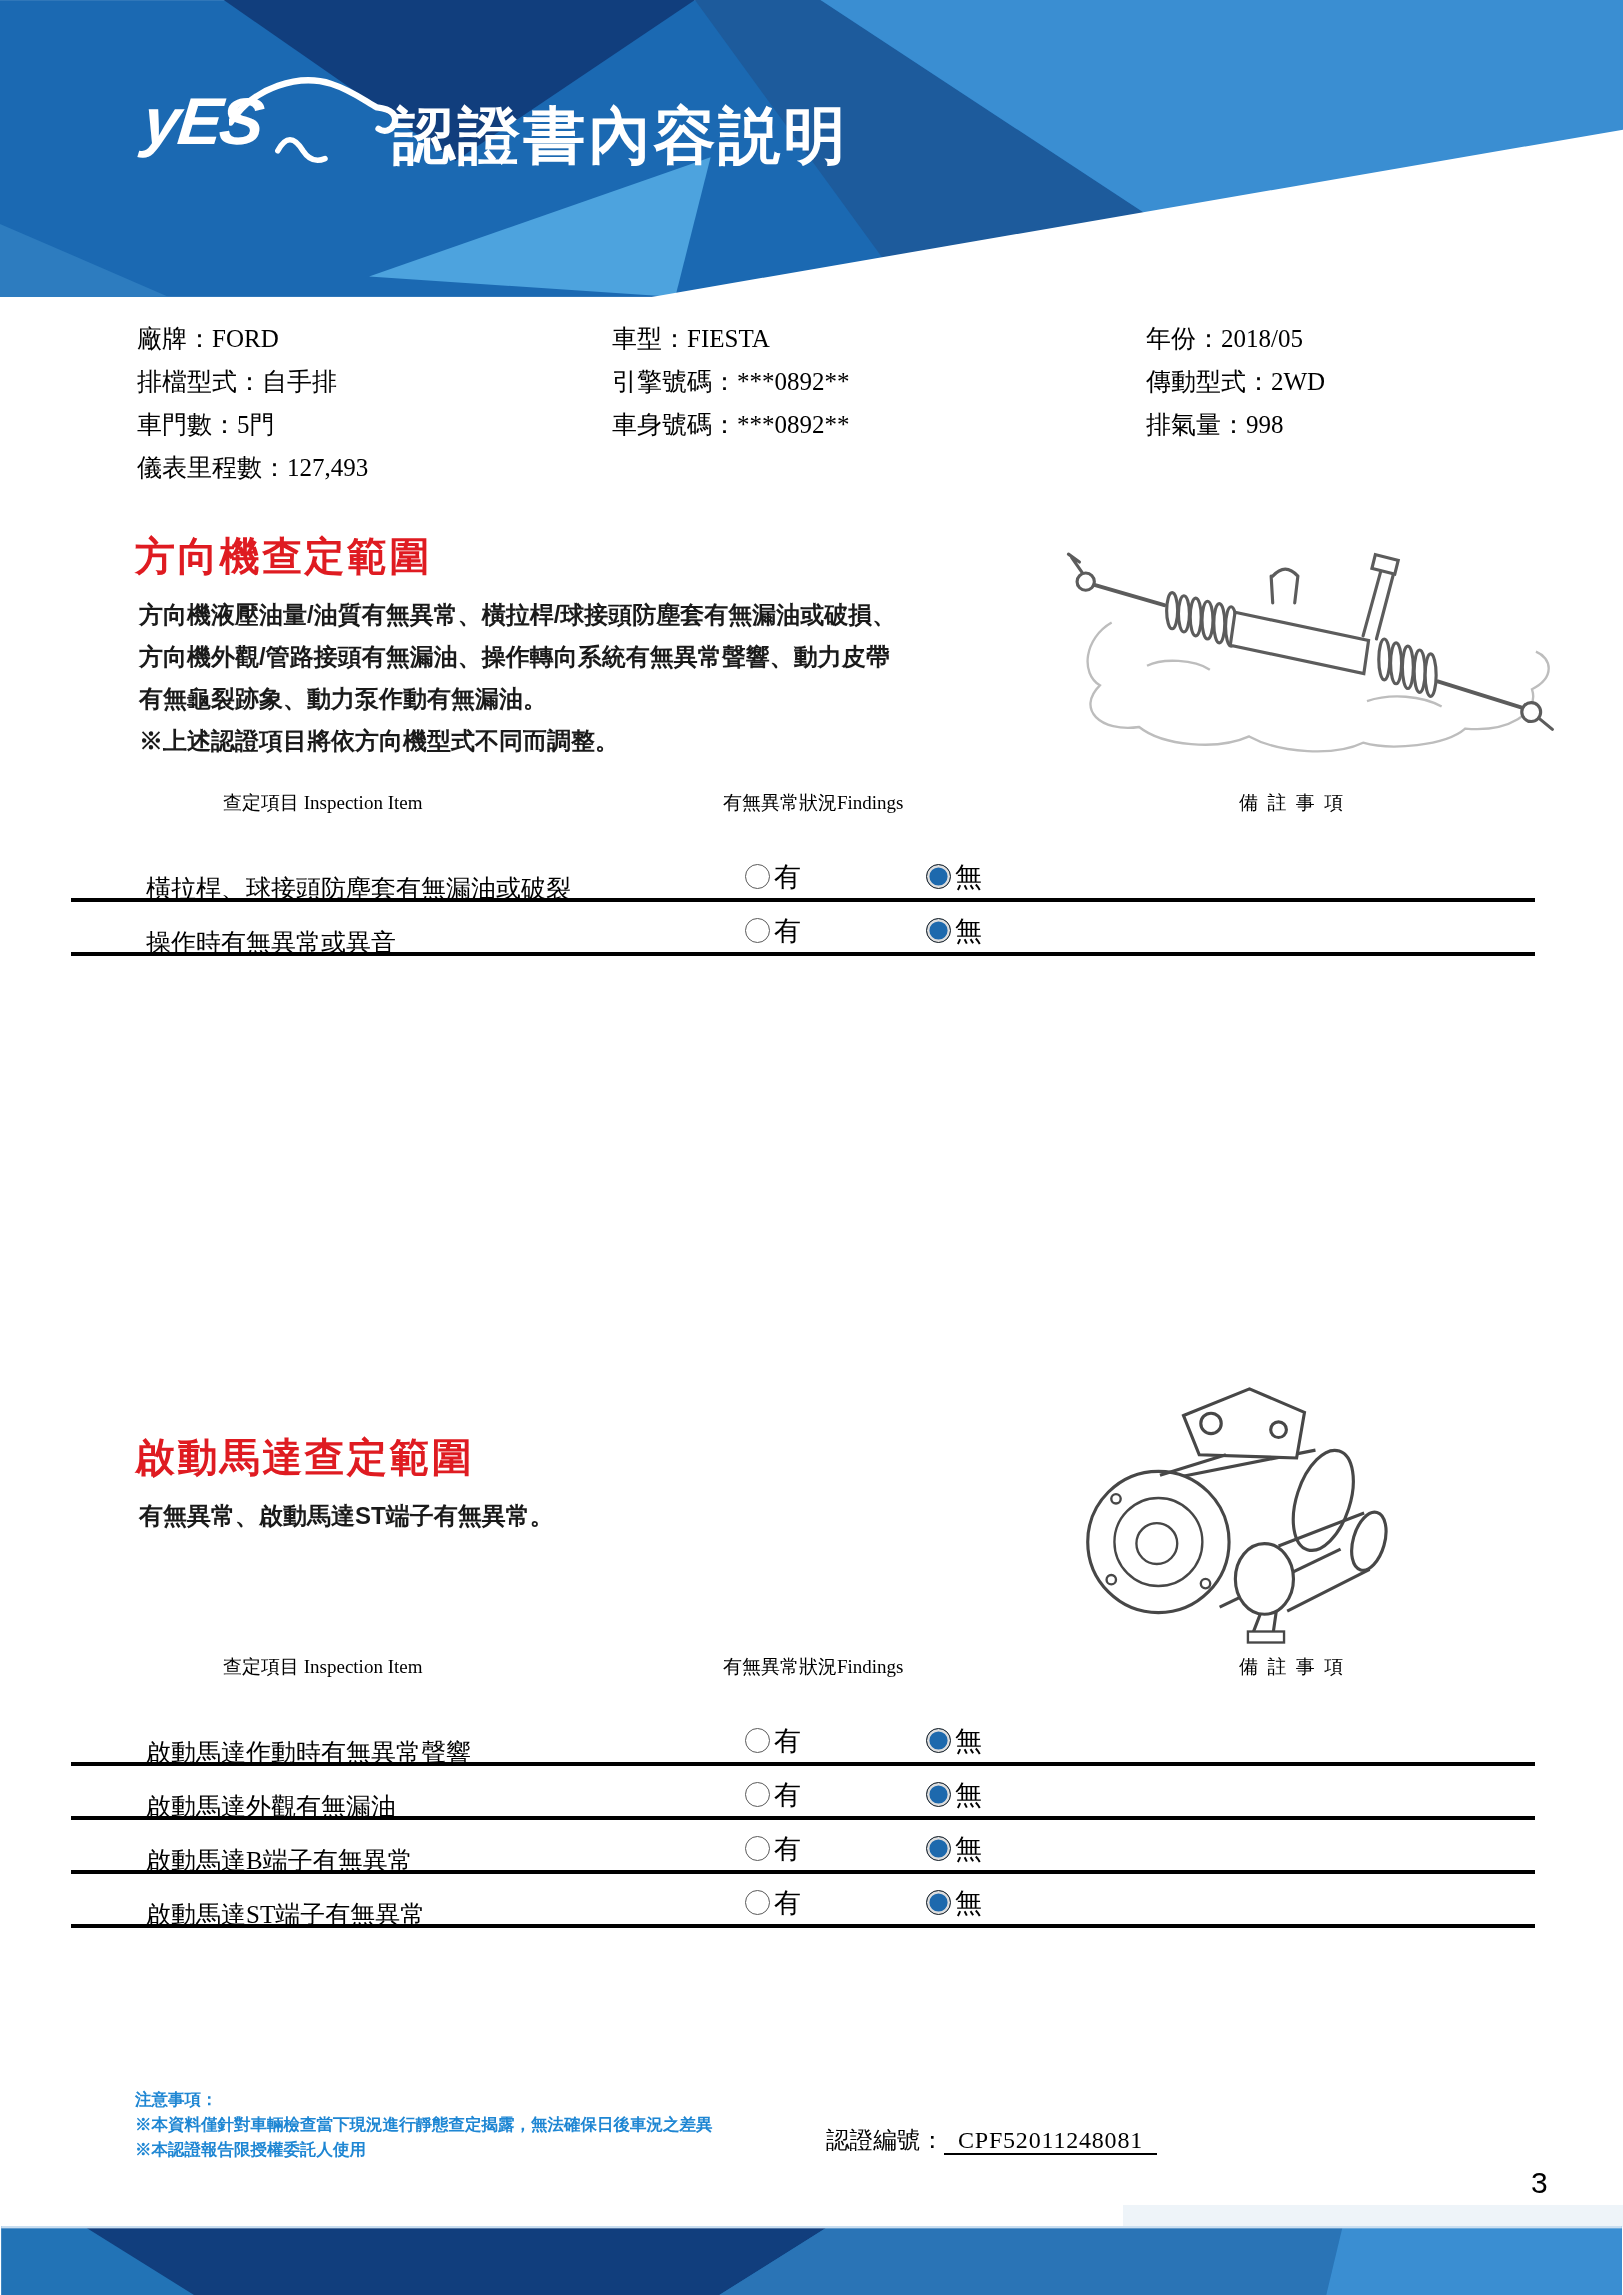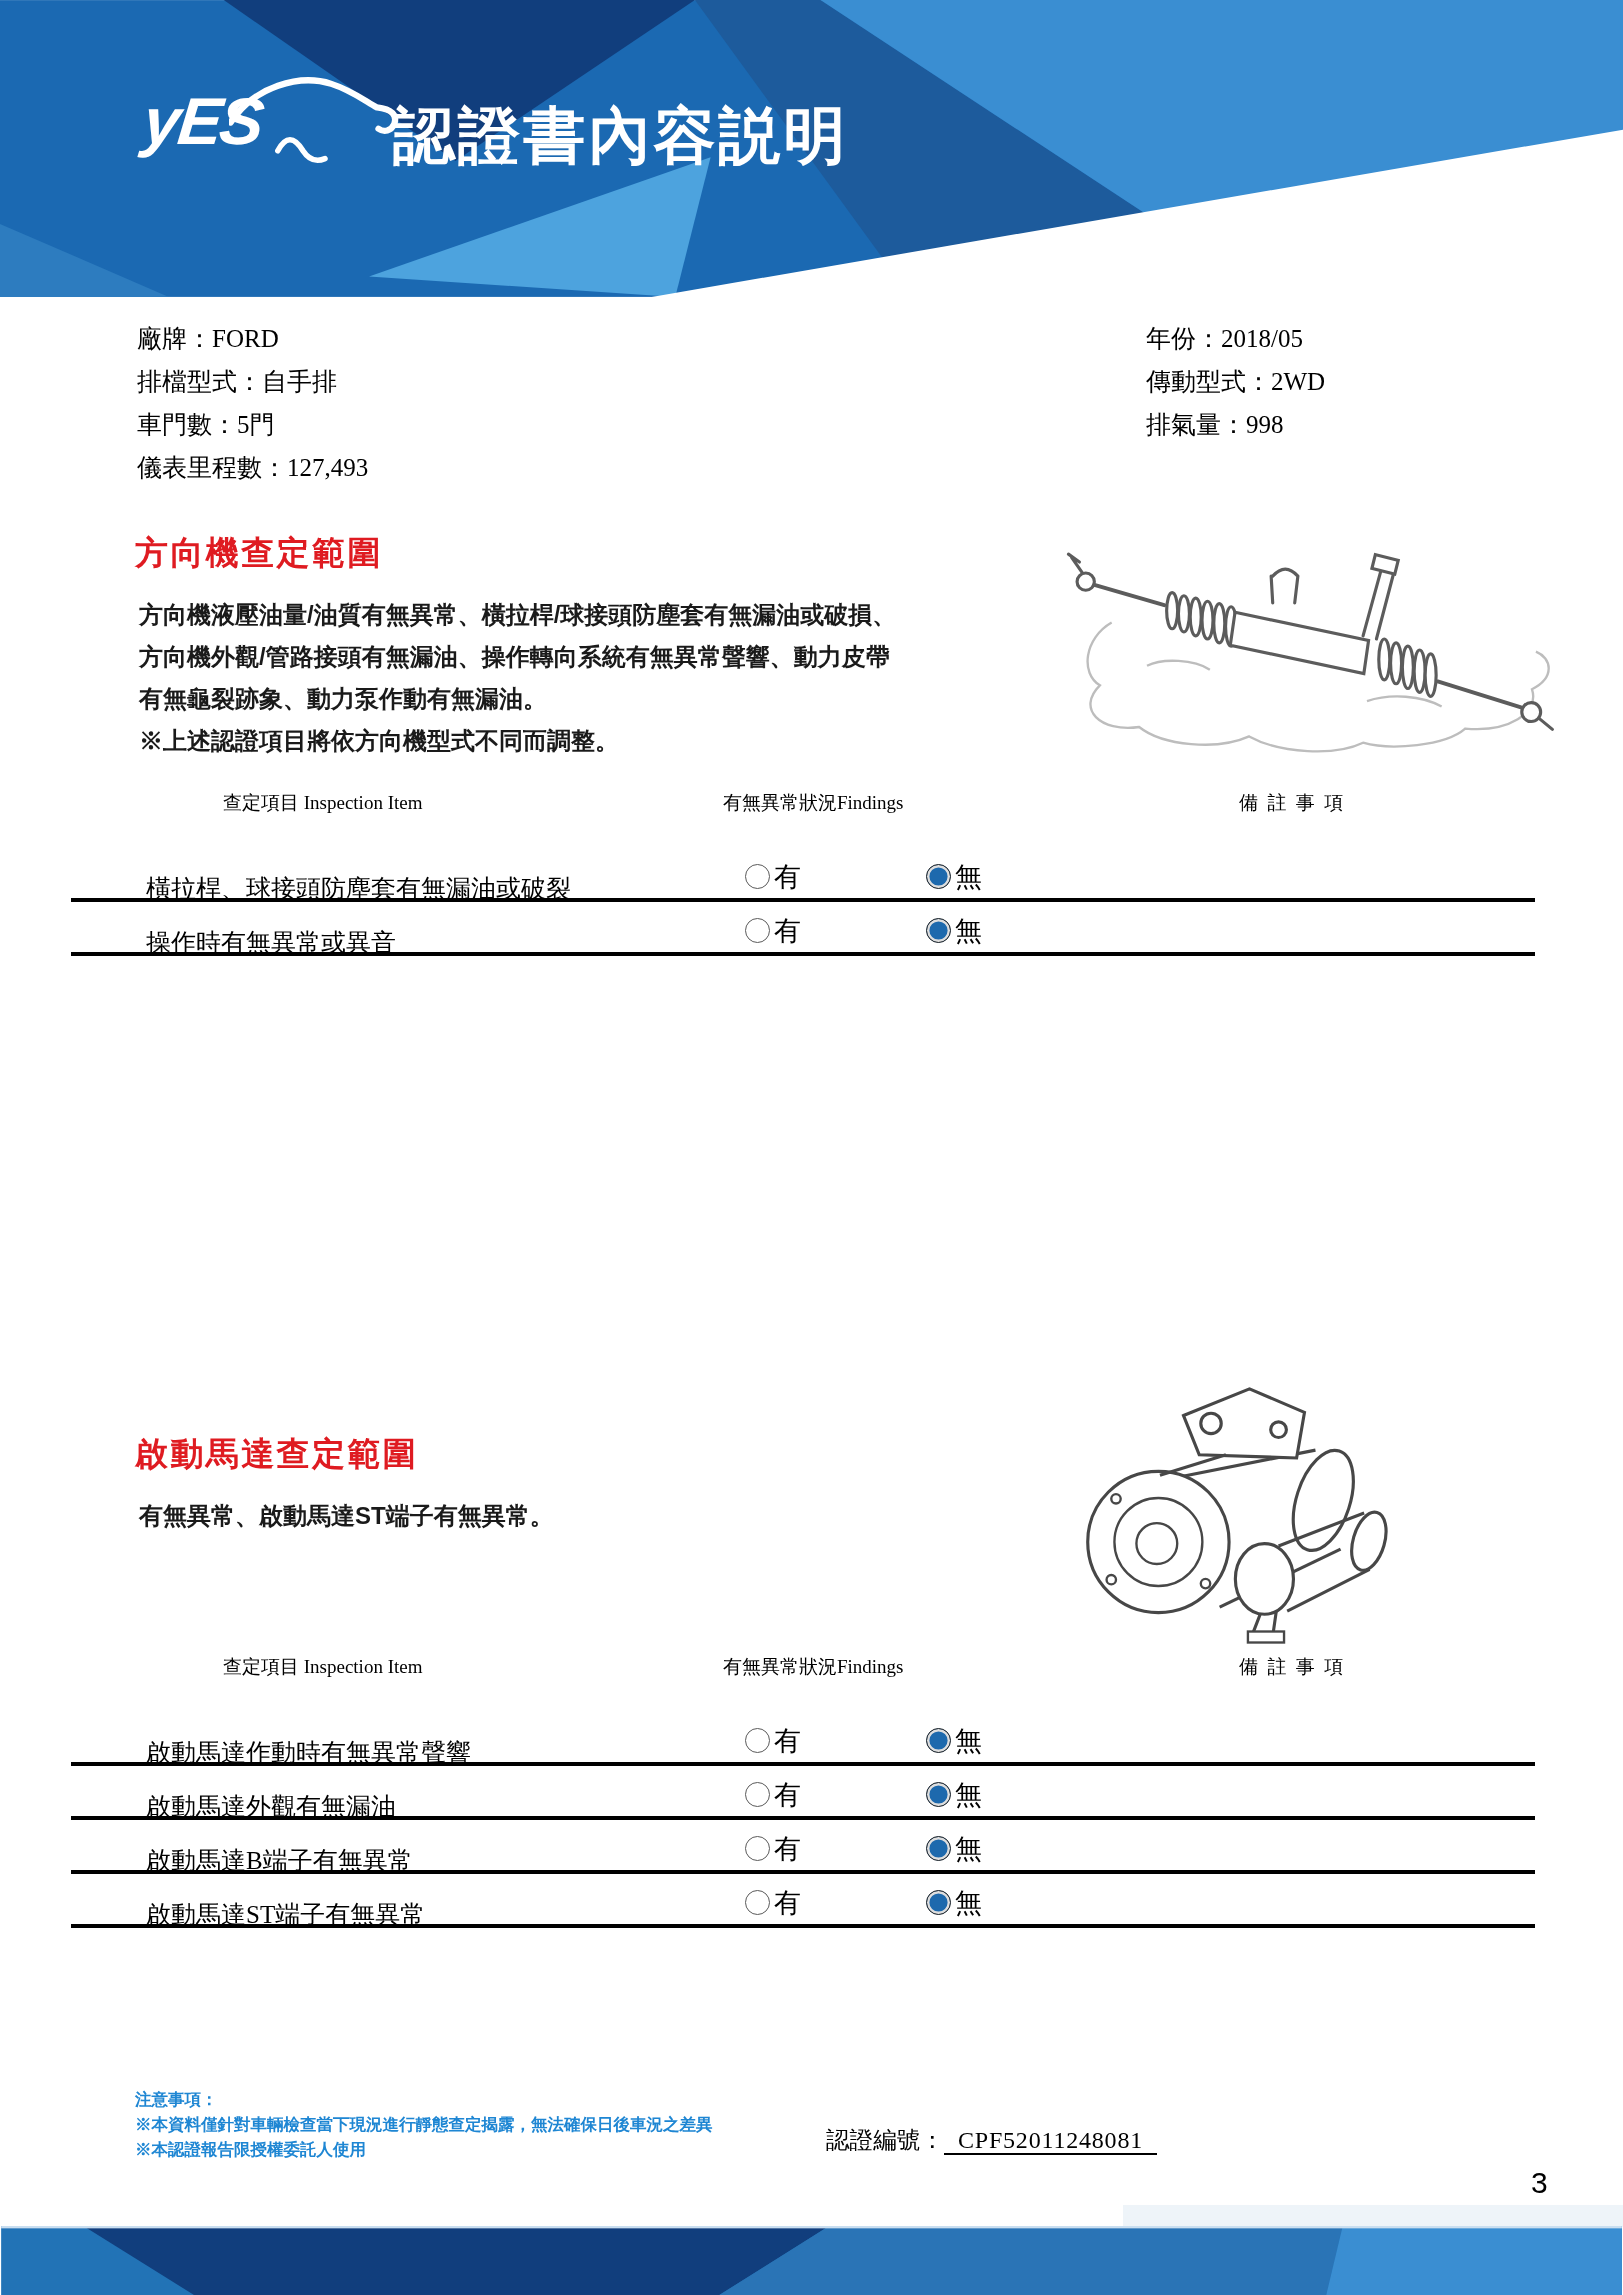--- a/index.html
+++ b/index.html
@@ -29,21 +29,21 @@
     position:absolute;left:393px;top:105px;color:#fff;
     font-family:"Liberation Sans", sans-serif;font-weight:bold;font-size:62px;
     letter-spacing:3.1px;line-height:1;white-space:nowrap;
   }
   
   .info-col{position:absolute;top:317px;font-size:25px;line-height:43px;white-space:nowrap;}
   .info-col.c1{left:137px;} .info-col.c2{left:612px;} .info-col.c3{left:1146px;}
   
   .sec-title{
     position:absolute;left:135px;color:var(--accent-red);
-    font-family:"Liberation Sans", sans-serif;font-weight:bold;font-size:33px;
+    font-family:"Liberation Sans", sans-serif;font-weight:bold;font-size:40px;
     letter-spacing:2.4px;white-space:nowrap;line-height:1;
   }
   .sec-desc{
     position:absolute;left:139px;color:#1a1a1a;
     font-family:"Liberation Sans", sans-serif;font-weight:bold;font-size:24px;
     line-height:42px;white-space:nowrap;
   }
   .illus{position:absolute;}
   
   .insp-table{position:absolute;left:71px;width:1464px;}
@@ -103,20 +103,25 @@
     <path d="M2,64 C32,18 90,2 130,15 C155,23 172,36 188,45 C207,47 214,55 210,66 C206,75 197,77 190,72" fill="none" stroke="#fff" stroke-width="8" stroke-linecap="round"></path>
     <path d="M62,100 q15,-28 32,0 q11,17 28,10" fill="none" stroke="#fff" stroke-width="7" stroke-linecap="round"></path>
   </svg>
   <div class="hdr-title">認證書內容説明</div>
 
   <div class="info-col c1">
       <div>廠牌：FORD</div>
       <div>排檔型式：自手排</div>
       <div>車門數：5門</div>
       <div>儀表里程數：127,493</div>
+    </div>
+  <div class="info-col c2">
+      <div>車型：FIESTA</div>
+      <div>引擎號碼：***0892**</div>
+      <div>車身號碼：***0892**</div>
     </div>
   <div class="info-col c3">
       <div>年份：2018/05</div>
       <div>傳動型式：2WD</div>
       <div>排氣量：998</div>
     </div>
 
   <div class="sec-title" style="top:536px">方向機查定範圍</div>
   <div class="sec-desc" style="top:594px">
       <div>方向機液壓油量/油質有無異常、橫拉桿/球接頭防塵套有無漏油或破損、</div>

